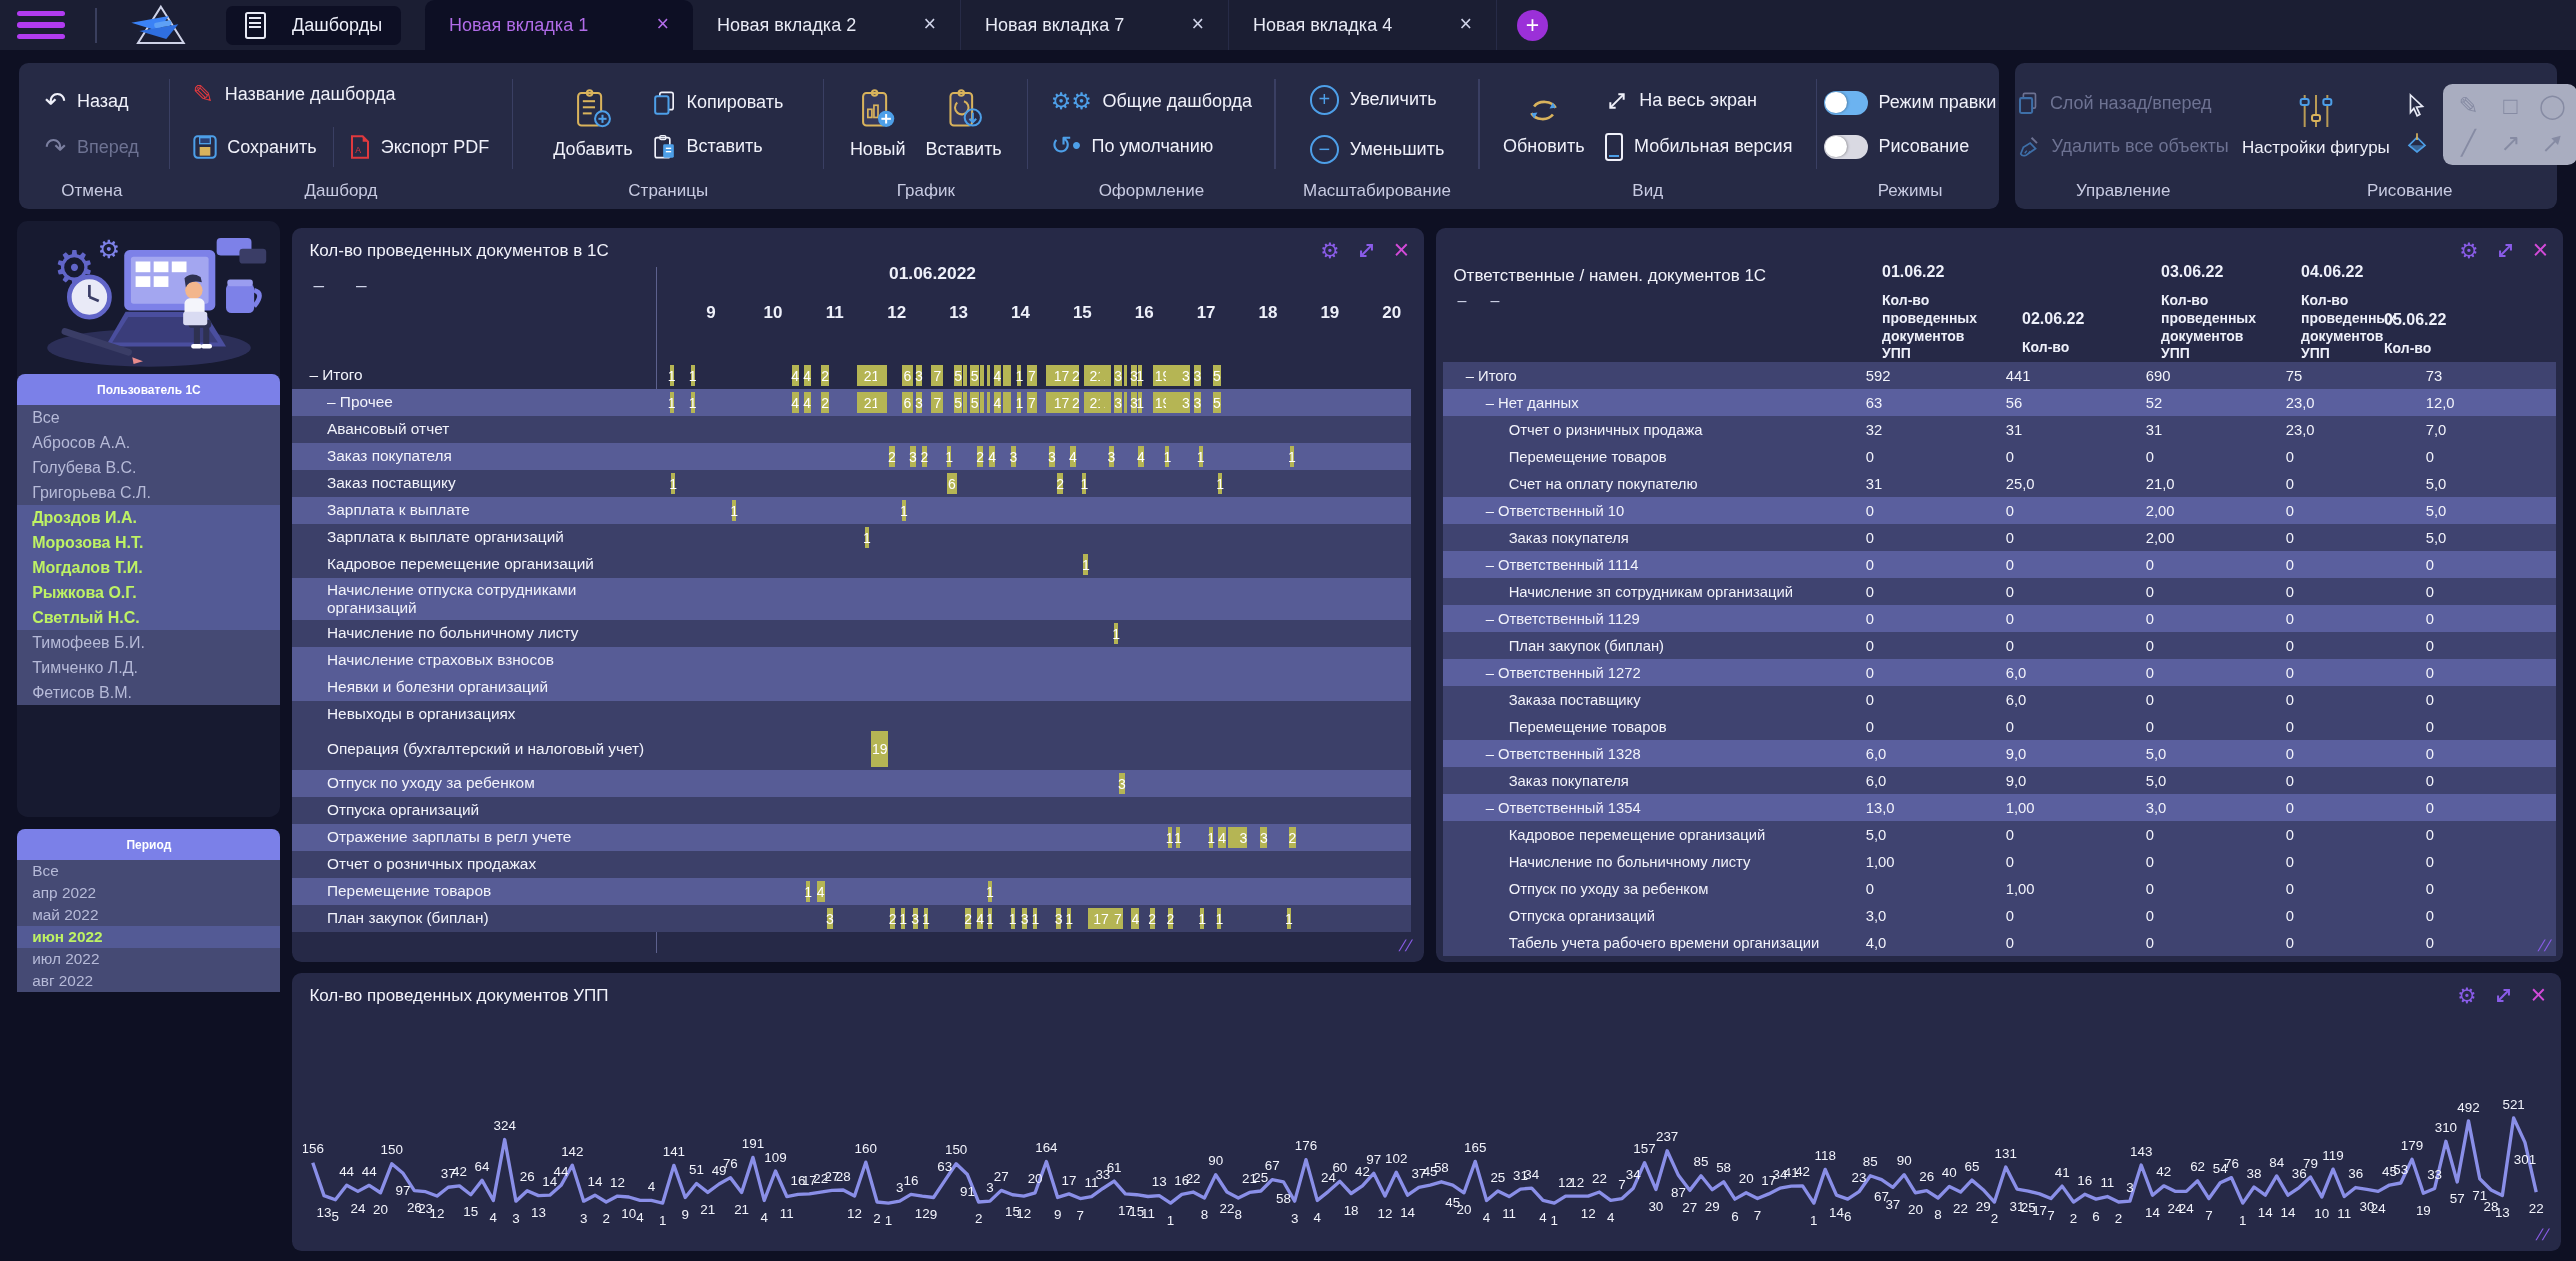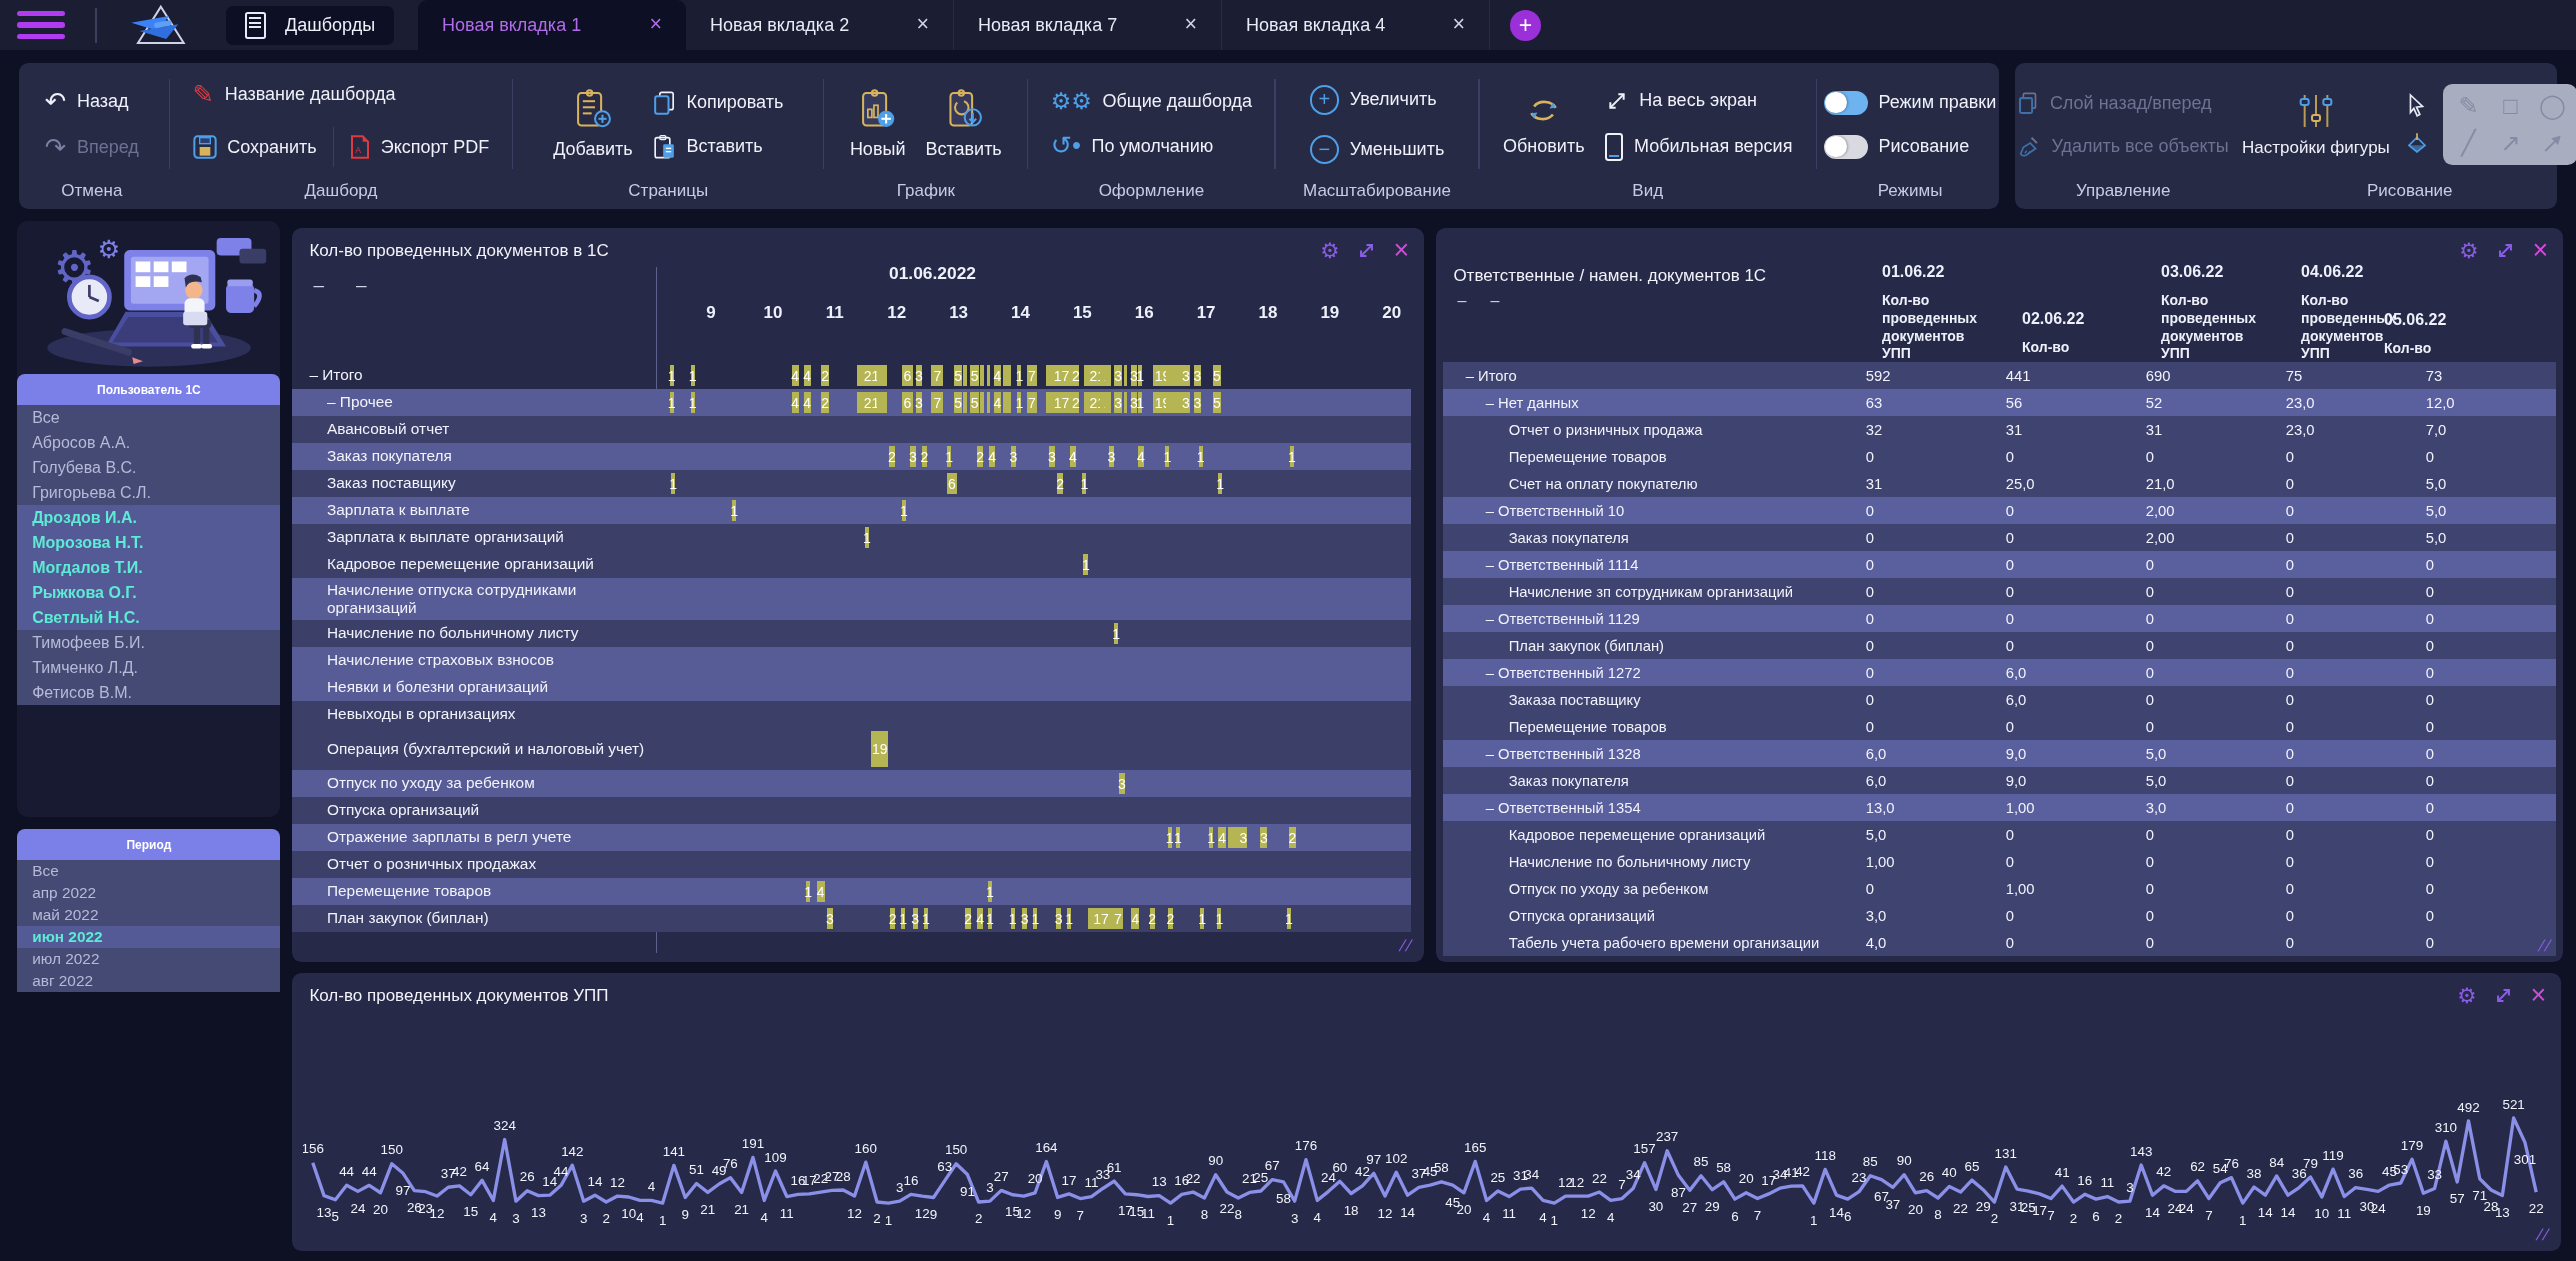--- a/index.html
+++ b/index.html
@@ -3,21 +3,21 @@
 <meta charset="utf-8">
 <style>
   html,body{margin:0;padding:0}
   body{width:2576px;height:1261px;background:#0e1023;font-family:"Liberation Sans",sans-serif;color:#eef0fa;position:relative;overflow:hidden}
   
   .tabbar{position:absolute;left:0;top:0;right:0;height:50px;background:#1b1e33;display:flex;align-items:center}
   .hamburger{width:62px;height:38px;margin-left:17.4px;display:flex;flex-direction:column;justify-content:center;gap:6px;cursor:pointer}
   .hamburger span{display:block;width:48px;height:5.4px;border-radius:2.7px;background:#b13bf0}
   .v-sep{width:1.3px;height:35px;background:#3a3f5e;margin:0 16px}
   .logo{width:94px;height:44px;display:flex;align-items:center;justify-content:center}
-  .dash-chip{height:39px;margin-left:19px;padding:0 19px;background:#0d0f24;border-radius:6.7px;display:flex;align-items:center;gap:19px;font-size:18px;cursor:pointer}
+  .dash-chip{height:39px;margin-left:19px;padding:0 19px;background:#0d0f24;border-radius:6.7px;display:flex;align-items:center;gap:26px;font-size:18px;cursor:pointer}
   .chip-icon{width:17.4px;height:23px;border:2px solid #e8eaf5;border-radius:2.7px;position:relative}
   .chip-icon i{position:absolute;left:2.7px;right:2.7px;height:2px;background:#e8eaf5}
   .chip-icon i:nth-child(1){top:3.4px}.chip-icon i:nth-child(2){top:8px}.chip-icon i:nth-child(3){top:12.7px}
   #tabs{display:flex;margin-left:24px;height:50px}
   .tab{width:268px;height:50px;display:flex;align-items:center;justify-content:space-between;padding:0 24px;box-sizing:border-box;border-right:1.3px solid #272b47;font-size:18px;color:#e8eaf5;cursor:pointer}
   .tab.active{background:#0d0f24;color:#b16ce8;border-radius:9.4px 9.4px 0 0;border-right:none}
   .tab-close{font-size:21.5px;color:#cfd3e8;line-height:1}
   .tab.active .tab-close{color:#b16ce8}
   .add-tab{width:31px;height:31px;margin-left:20px;border-radius:50%;background:#9b30d8;color:#fff;font-size:23px;display:flex;align-items:center;justify-content:center;cursor:pointer}
   
@@ -45,21 +45,21 @@
   .shapes-box span{font-size:24px;color:#868ba3}
   
   .card{position:absolute;background:#171a30;border-radius:10.7px}
   #user-card{left:17.4px;top:221px;width:263px;height:596px}
   #period-card{left:17.4px;top:829px;width:263px;height:162px}
   .filter-list{position:absolute;left:0;right:0}
   #user-list{top:153px}
   #period-list{top:0}
   .list-header{height:31px;background:#7b80e8;border-radius:8px 8px 0 0;display:flex;align-items:center;justify-content:center;font-weight:bold;font-size:12px;color:#fff}
   .list-item{height:25px;display:flex;align-items:center;padding-left:14.8px;font-size:16px;color:#b6bad8;background:#454a74;cursor:pointer}
-  .list-item.selected{background:#535a95;color:#5eead4;font-weight:bold}
+  .list-item.selected{background:#535a95;color:#bef264;font-weight:bold}
   #period-list .list-item{height:22px;font-size:15.4px}
   
   .panel{position:absolute;background:#262947;border-radius:9.4px;overflow:hidden}
   #gantt{left:292px;top:228px;width:1132px;height:734px}
   #doc-table{left:1436px;top:228px;width:1127px;height:734px}
   #upp-chart{left:292px;top:973px;width:2269px;height:278px}
   .panel-title{position:absolute;left:17.4px;top:13.4px;font-size:17px;color:#f2f3fb}
   .panel-icons{position:absolute;right:14.8px;top:9.4px;display:flex;gap:17.4px;align-items:center;z-index:5}
   .gear-glyph{font-size:21.5px;color:#8a5ce8;cursor:pointer}
   .close-glyph{font-size:27px;color:#d24ad8;cursor:pointer;line-height:1}

